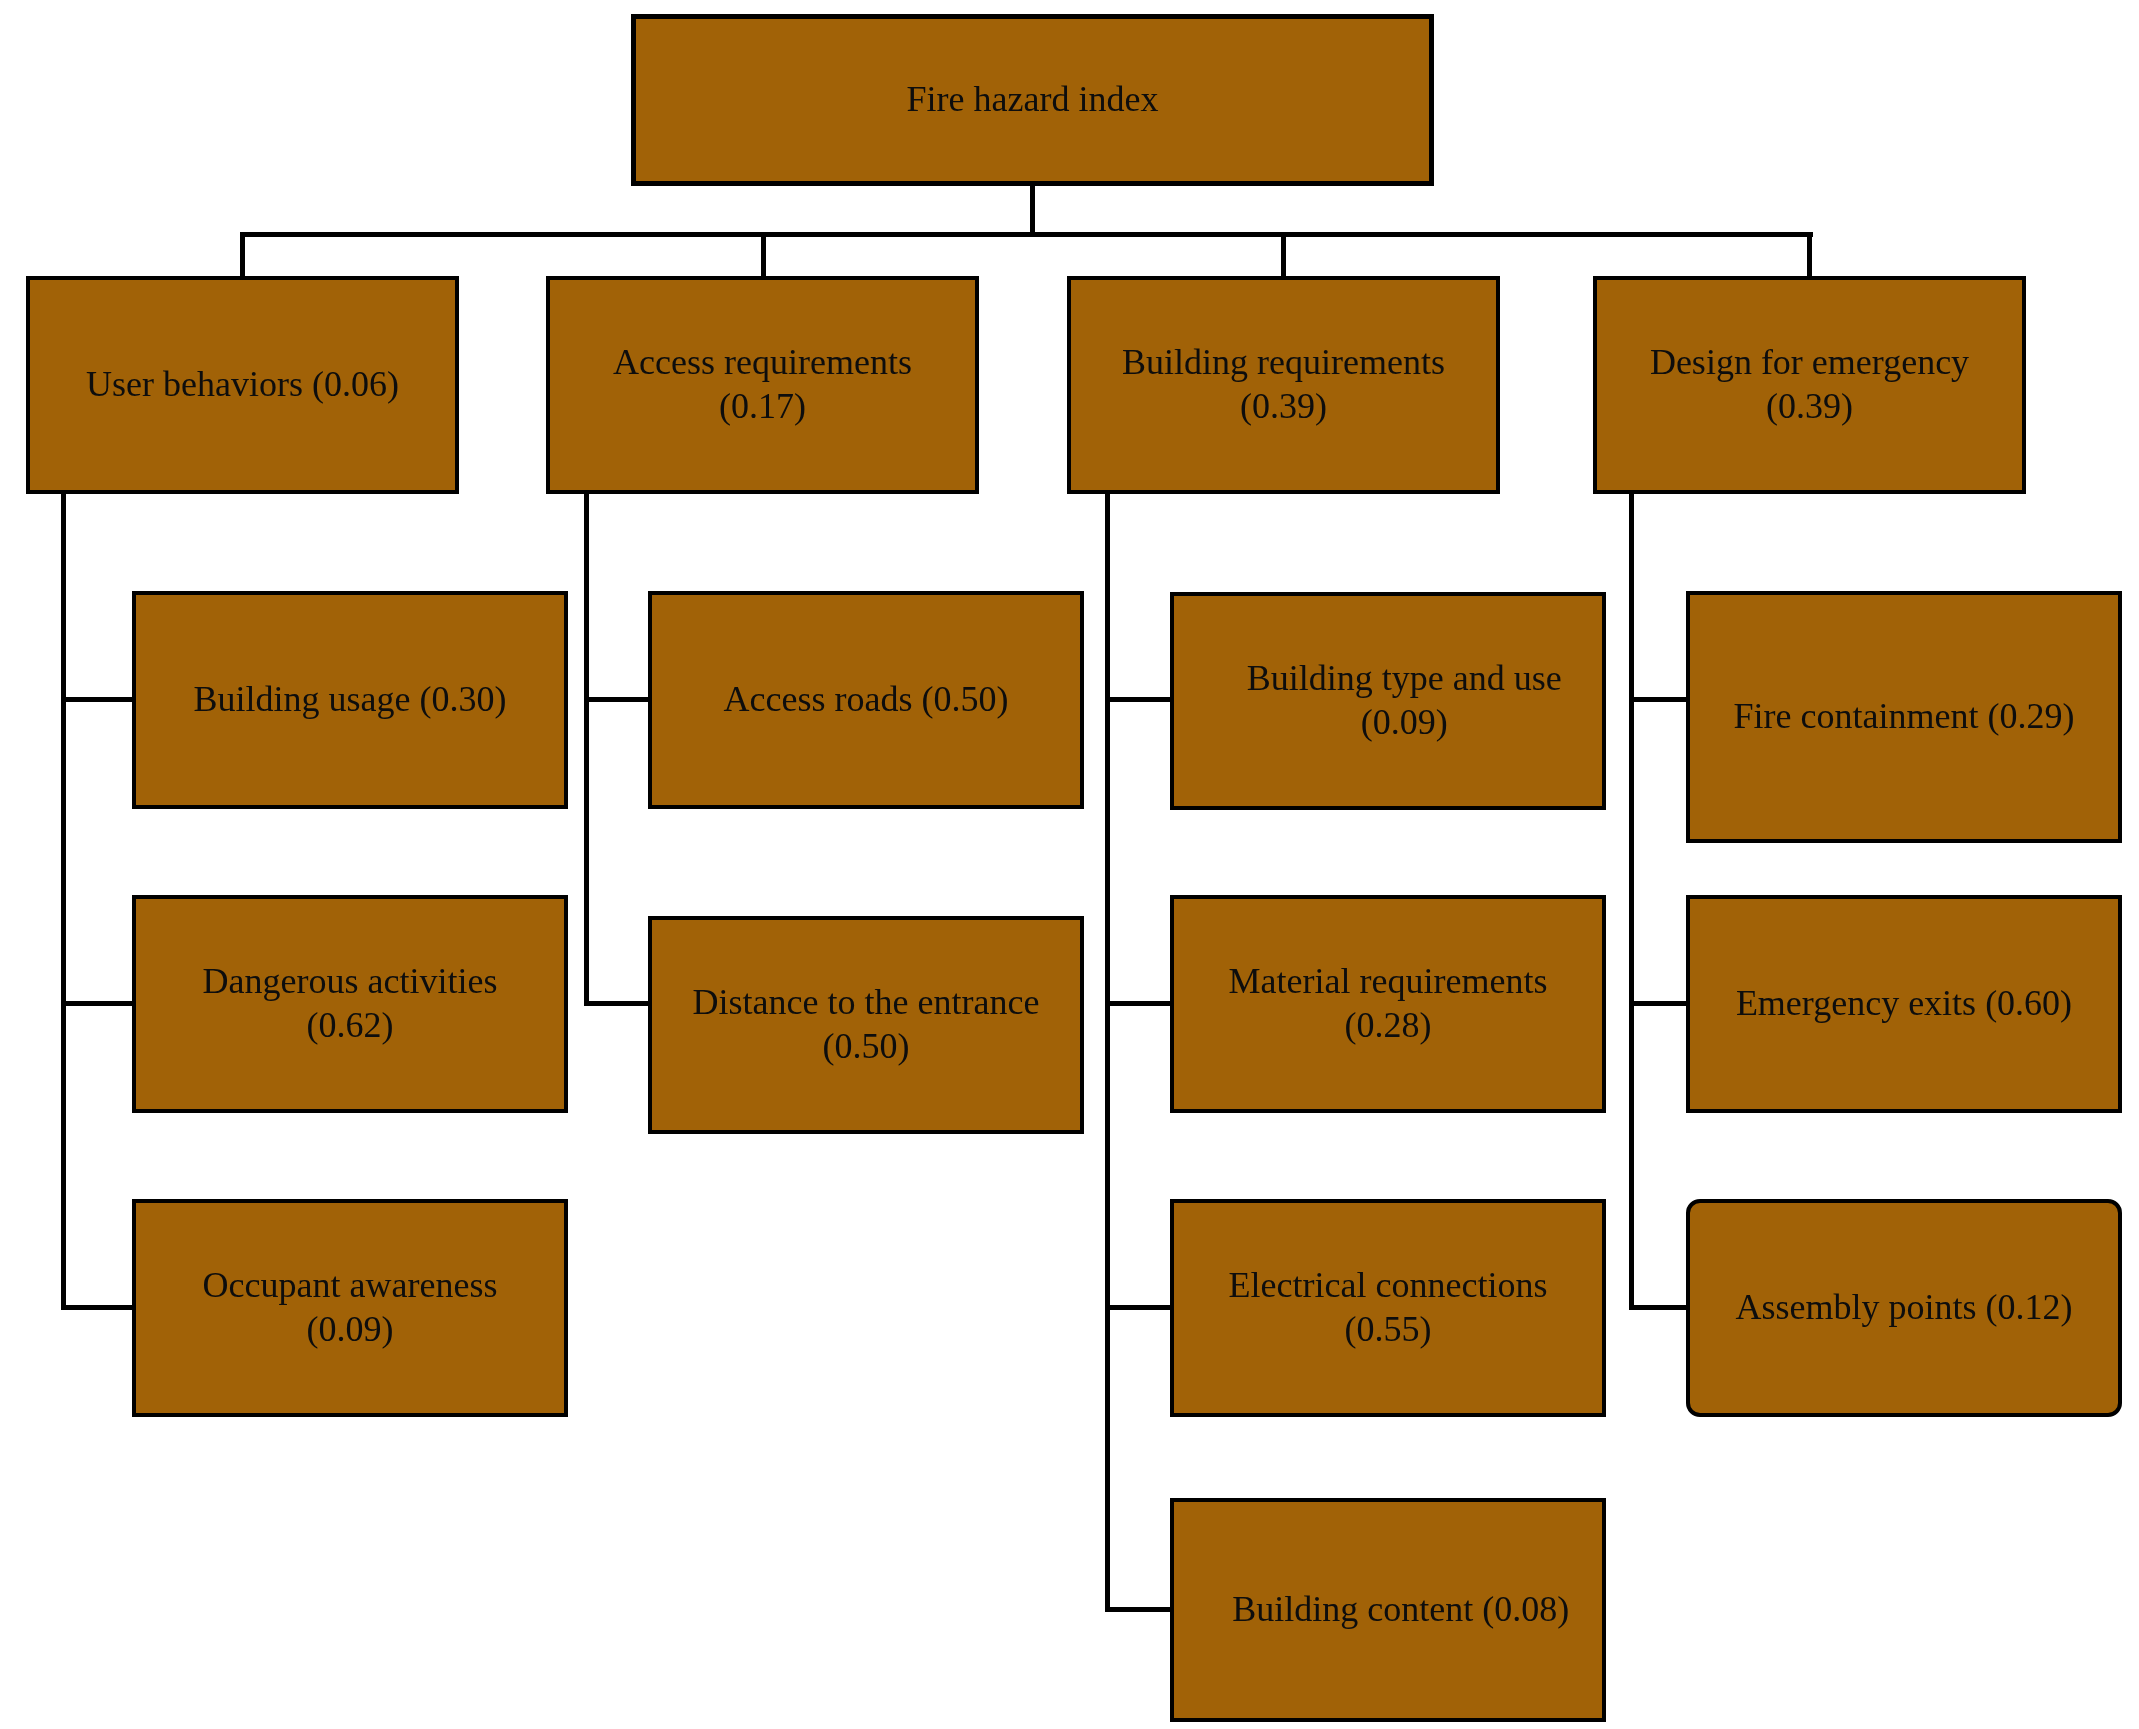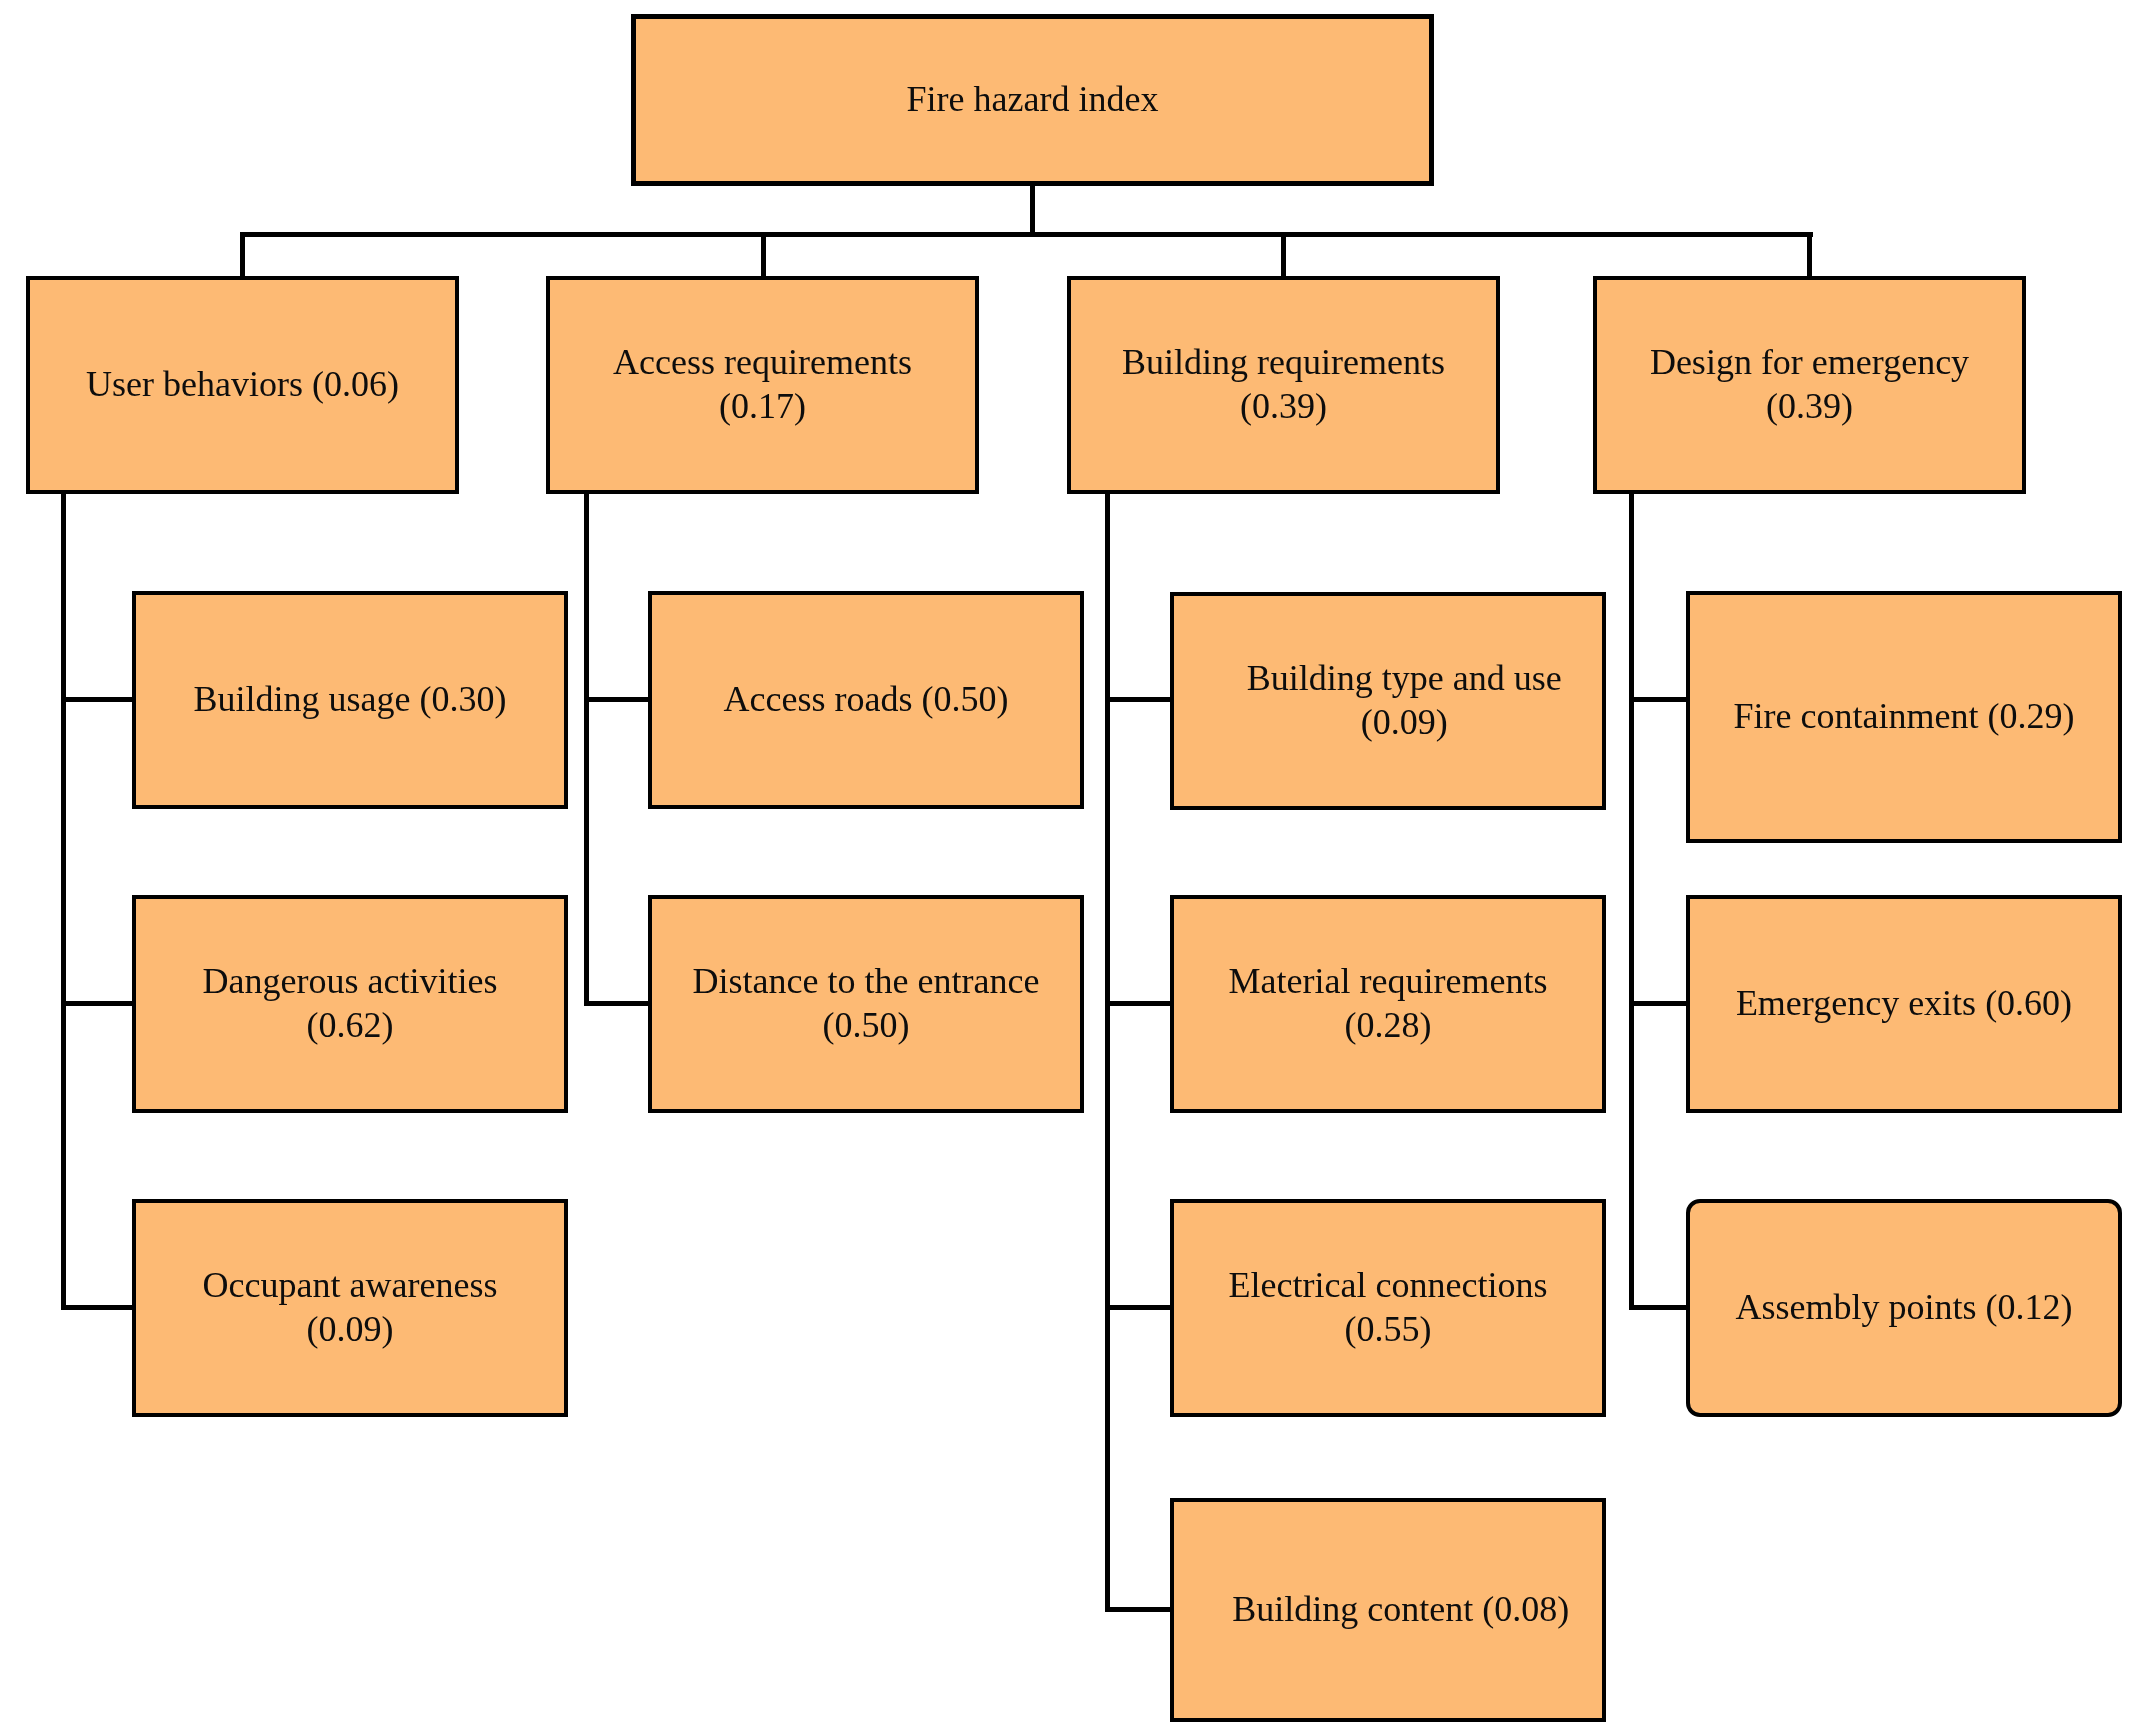--- a/index.html
+++ b/index.html
@@ -11,21 +11,21 @@
     position: relative;
     width: 2140px;
     height: 1730px;
     background: #ffffff;
     font-family: "Liberation Serif", "DejaVu Serif", serif;
     color: #0d0d0d;
   }
   .box {
     position: absolute;
     box-sizing: border-box;
-    background: #fdba74;
+    background: #a16207;
     border: 4.6px solid #000000;
     display: flex;
     flex-direction: column;
     align-items: center;
     justify-content: center;
     text-align: right;
     font-size: 36px;
     line-height: 1.22;
     padding: 0 3.4px;
   }
@@ -101,21 +101,21 @@
     <span class="ln">(0.62)</span>
   </div>
   <div class="box" style="left:132px; top:1199px; width:436px; height:218px;">
     <span class="ln">Occupant awareness</span>
     <span class="ln">(0.09)</span>
   </div>
 
   <div class="box" style="left:648px; top:591px; width:436px; height:218px;">
     <span class="ln">Access roads (0.50)</span>
   </div>
-  <div class="box" style="left:648px; top:895px; width:436px; height:218px;">
+  <div class="box" style="left:648px; top:916px; width:436px; height:218px;">
     <span class="ln">Distance to the entrance</span>
     <span class="ln">(0.50)</span>
   </div>
 
   <div class="box" style="left:1170px; top:592px; width:436px; height:218px;padding-left:36px;">
     <span class="ln">Building type and use</span>
     <span class="ln">(0.09)</span>
   </div>
   <div class="box" style="left:1170px; top:895px; width:436px; height:218px;">
     <span class="ln">Material requirements</span>

